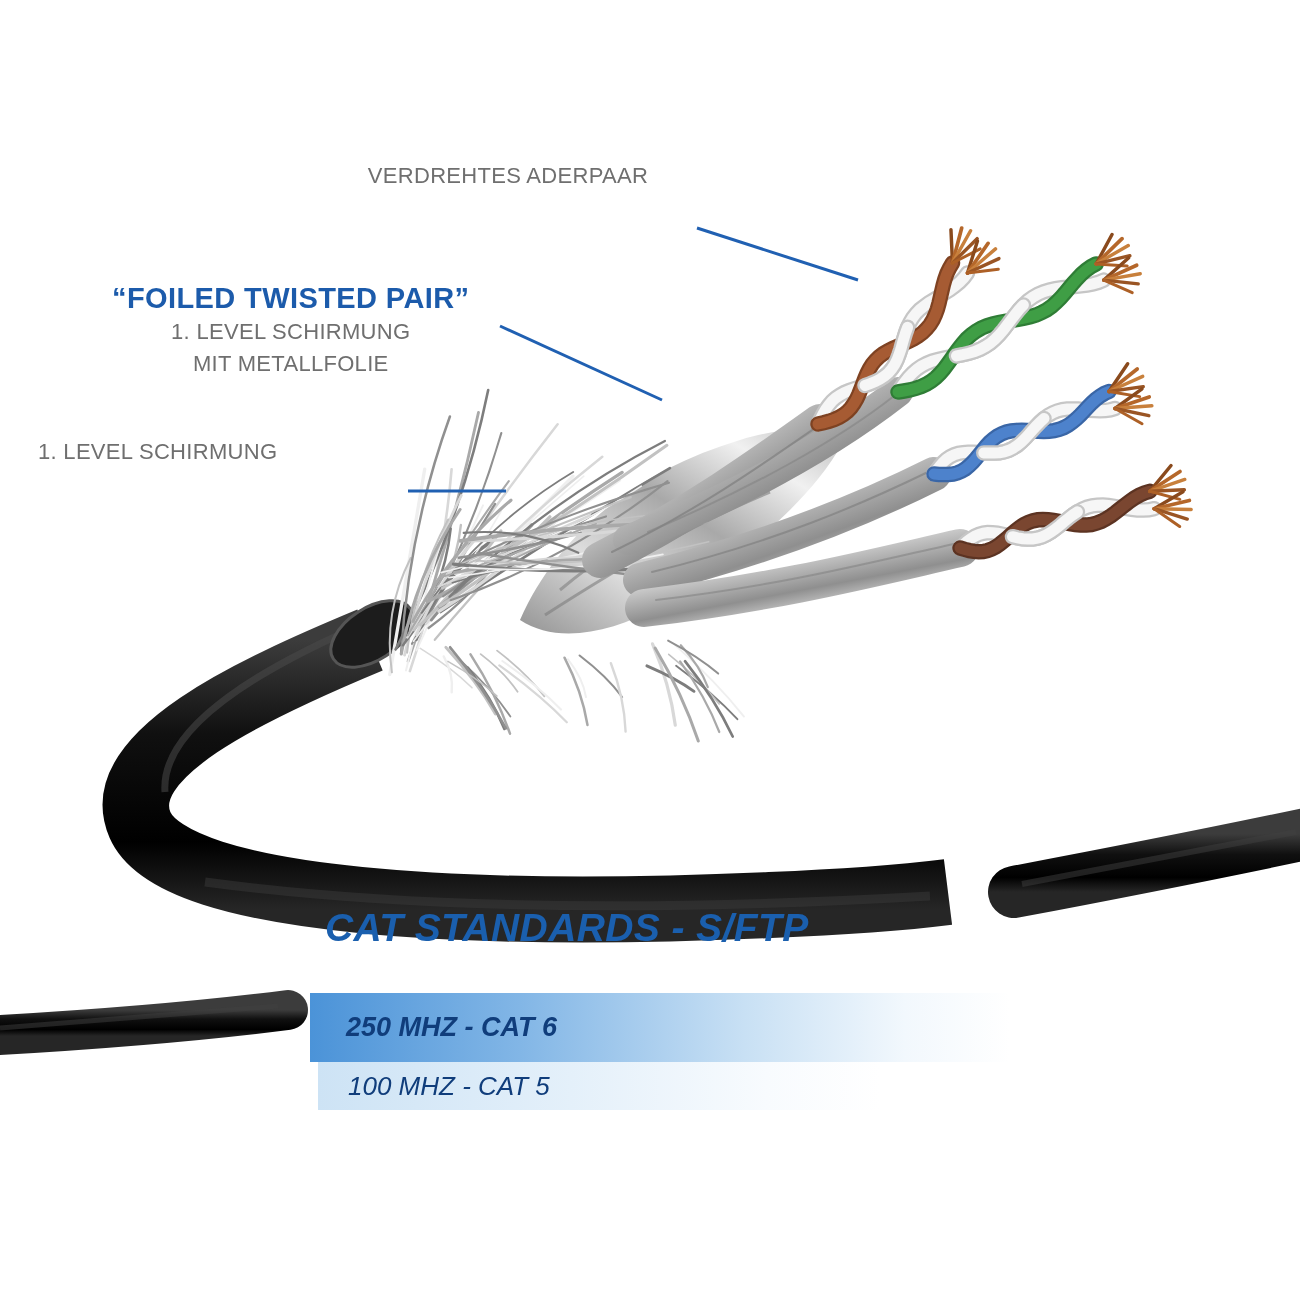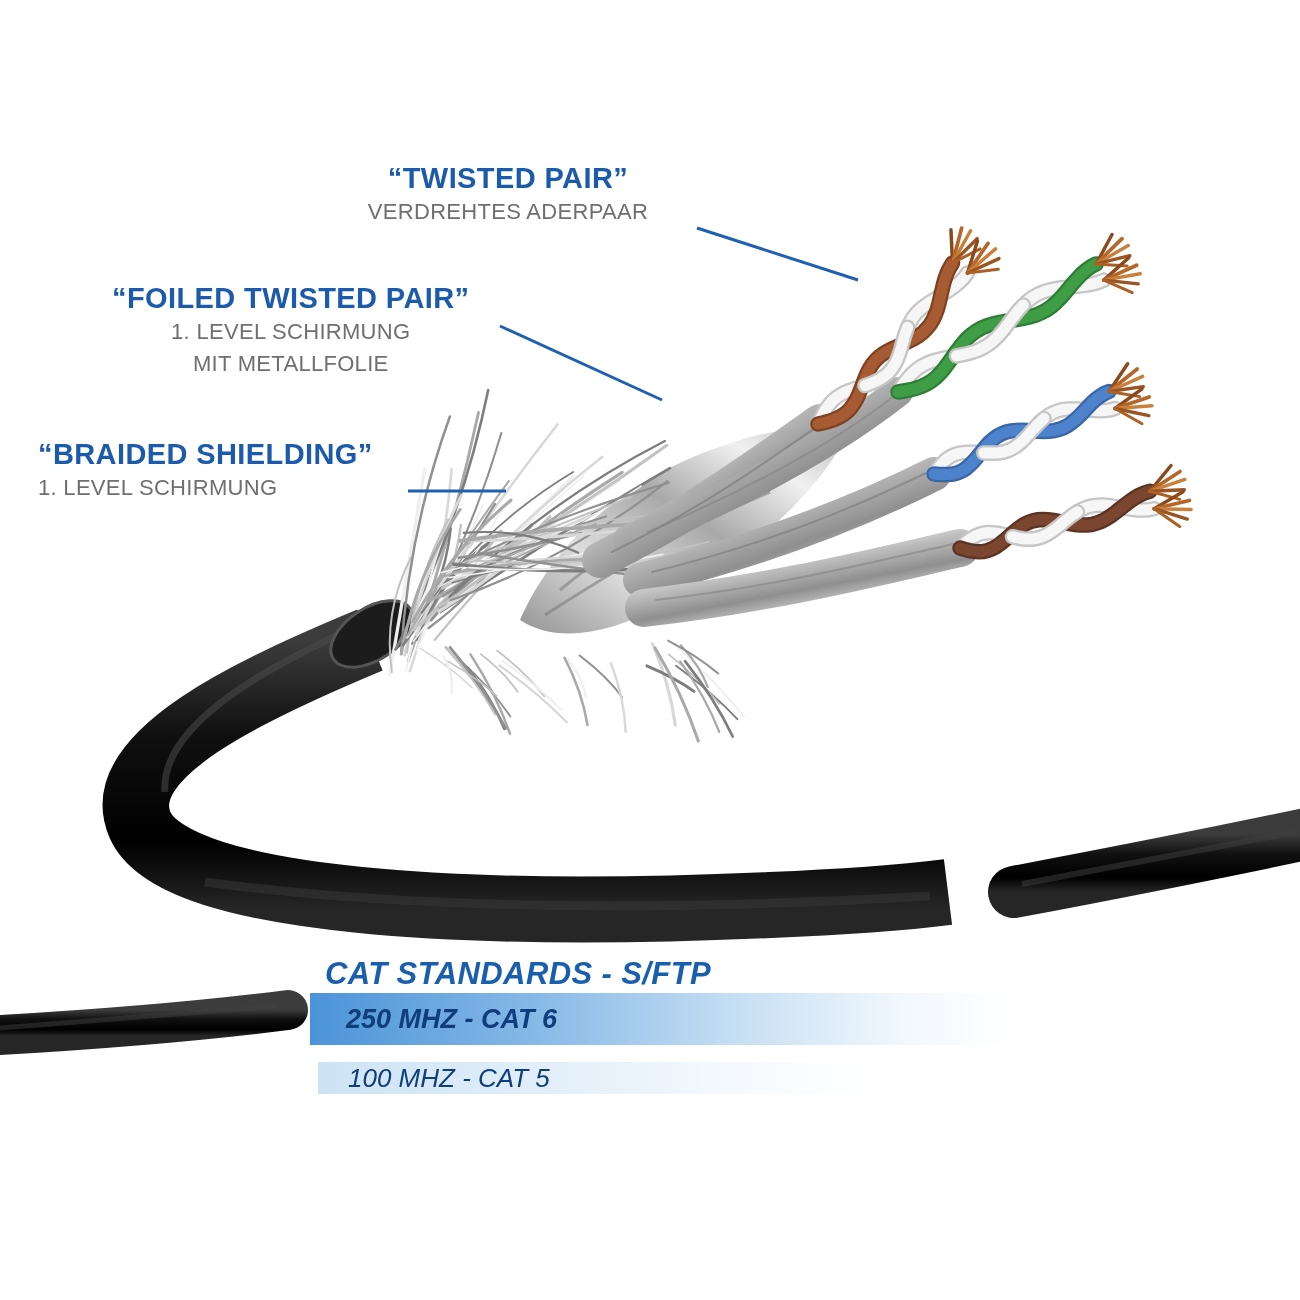--- a/index.html
+++ b/index.html
@@ -29,45 +29,45 @@
     letter-spacing: .3px;
     line-height: 32px;
     white-space: nowrap;
   }
   #anno-twisted { left: 348px; top: 160px; width: 320px; text-align: center; }
   #anno-foiled  { left: 112px; top: 280px; text-align: center; }
   #anno-braided { left: 38px;  top: 436px; text-align: left; }
 
   #standards-heading {
     position: absolute;
-    left: 325px; top: 956px;
-    font-size: 31px;
+    left: 325px; top: 906px;
+    font-size: 39px;
     font-weight: 700;
     font-style: italic;
     color: #1a5fae;
     letter-spacing: .4px;
     white-space: nowrap;
   }
   .bar {
     position: absolute;
     display: flex;
     align-items: center;
     font-style: italic;
     color: #103d7b;
     white-space: nowrap;
   }
   #bar-cat6 {
-    left: 310px; top: 993px; width: 700px; height: 52px;
+    left: 310px; top: 993px; width: 700px; height: 69px;
     background: linear-gradient(90deg, #4b93d8 0%, #82b6e6 30%, #c8e0f4 62%, #f2f8fd 85%, #ffffff 100%);
     font-weight: 700;
     font-size: 27px;
     padding-left: 36px;
   }
   #bar-cat5 {
-    left: 318px; top: 1062px; width: 562px; height: 32px;
+    left: 318px; top: 1062px; width: 562px; height: 48px;
     background: linear-gradient(90deg, #cde3f5 0%, #e4f0fa 45%, #f8fbfe 80%, #ffffff 100%);
     font-weight: 400;
     font-size: 26px;
     padding-left: 30px;
   }
 </style>
 </head>
 <body>
 
 <div id="canvas">
@@ -255,32 +255,30 @@
       </g>
 
     <g stroke="#2060b2" stroke-width="3" fill="none">
       <path d="M 697 228 L 858 280"></path>
       <path d="M 500 326 L 662 400"></path>
       <path d="M 408 491 L 506 491"></path>
     </g>
   </svg>
 
   <div class="anno" id="anno-twisted">
-    <div class="anno-title">“TWISTED PAIR”</div>
     <div class="anno-sub">VERDREHTES ADERPAAR</div>
   </div>
 
   <div class="anno" id="anno-foiled">
     <div class="anno-title">“FOILED TWISTED PAIR”</div>
     <div class="anno-sub">1. LEVEL SCHIRMUNG</div>
     <div class="anno-sub">MIT METALLFOLIE</div>
   </div>
 
   <div class="anno" id="anno-braided">
-    <div class="anno-title">“BRAIDED SHIELDING”</div>
     <div class="anno-sub">1. LEVEL SCHIRMUNG</div>
   </div>
 
   <div id="standards-heading">CAT STANDARDS - S/FTP</div>
 
   <div class="bar" id="bar-cat6">
     <span>250 MHZ - CAT 6</span>
   </div>
 
   <div class="bar" id="bar-cat5">

